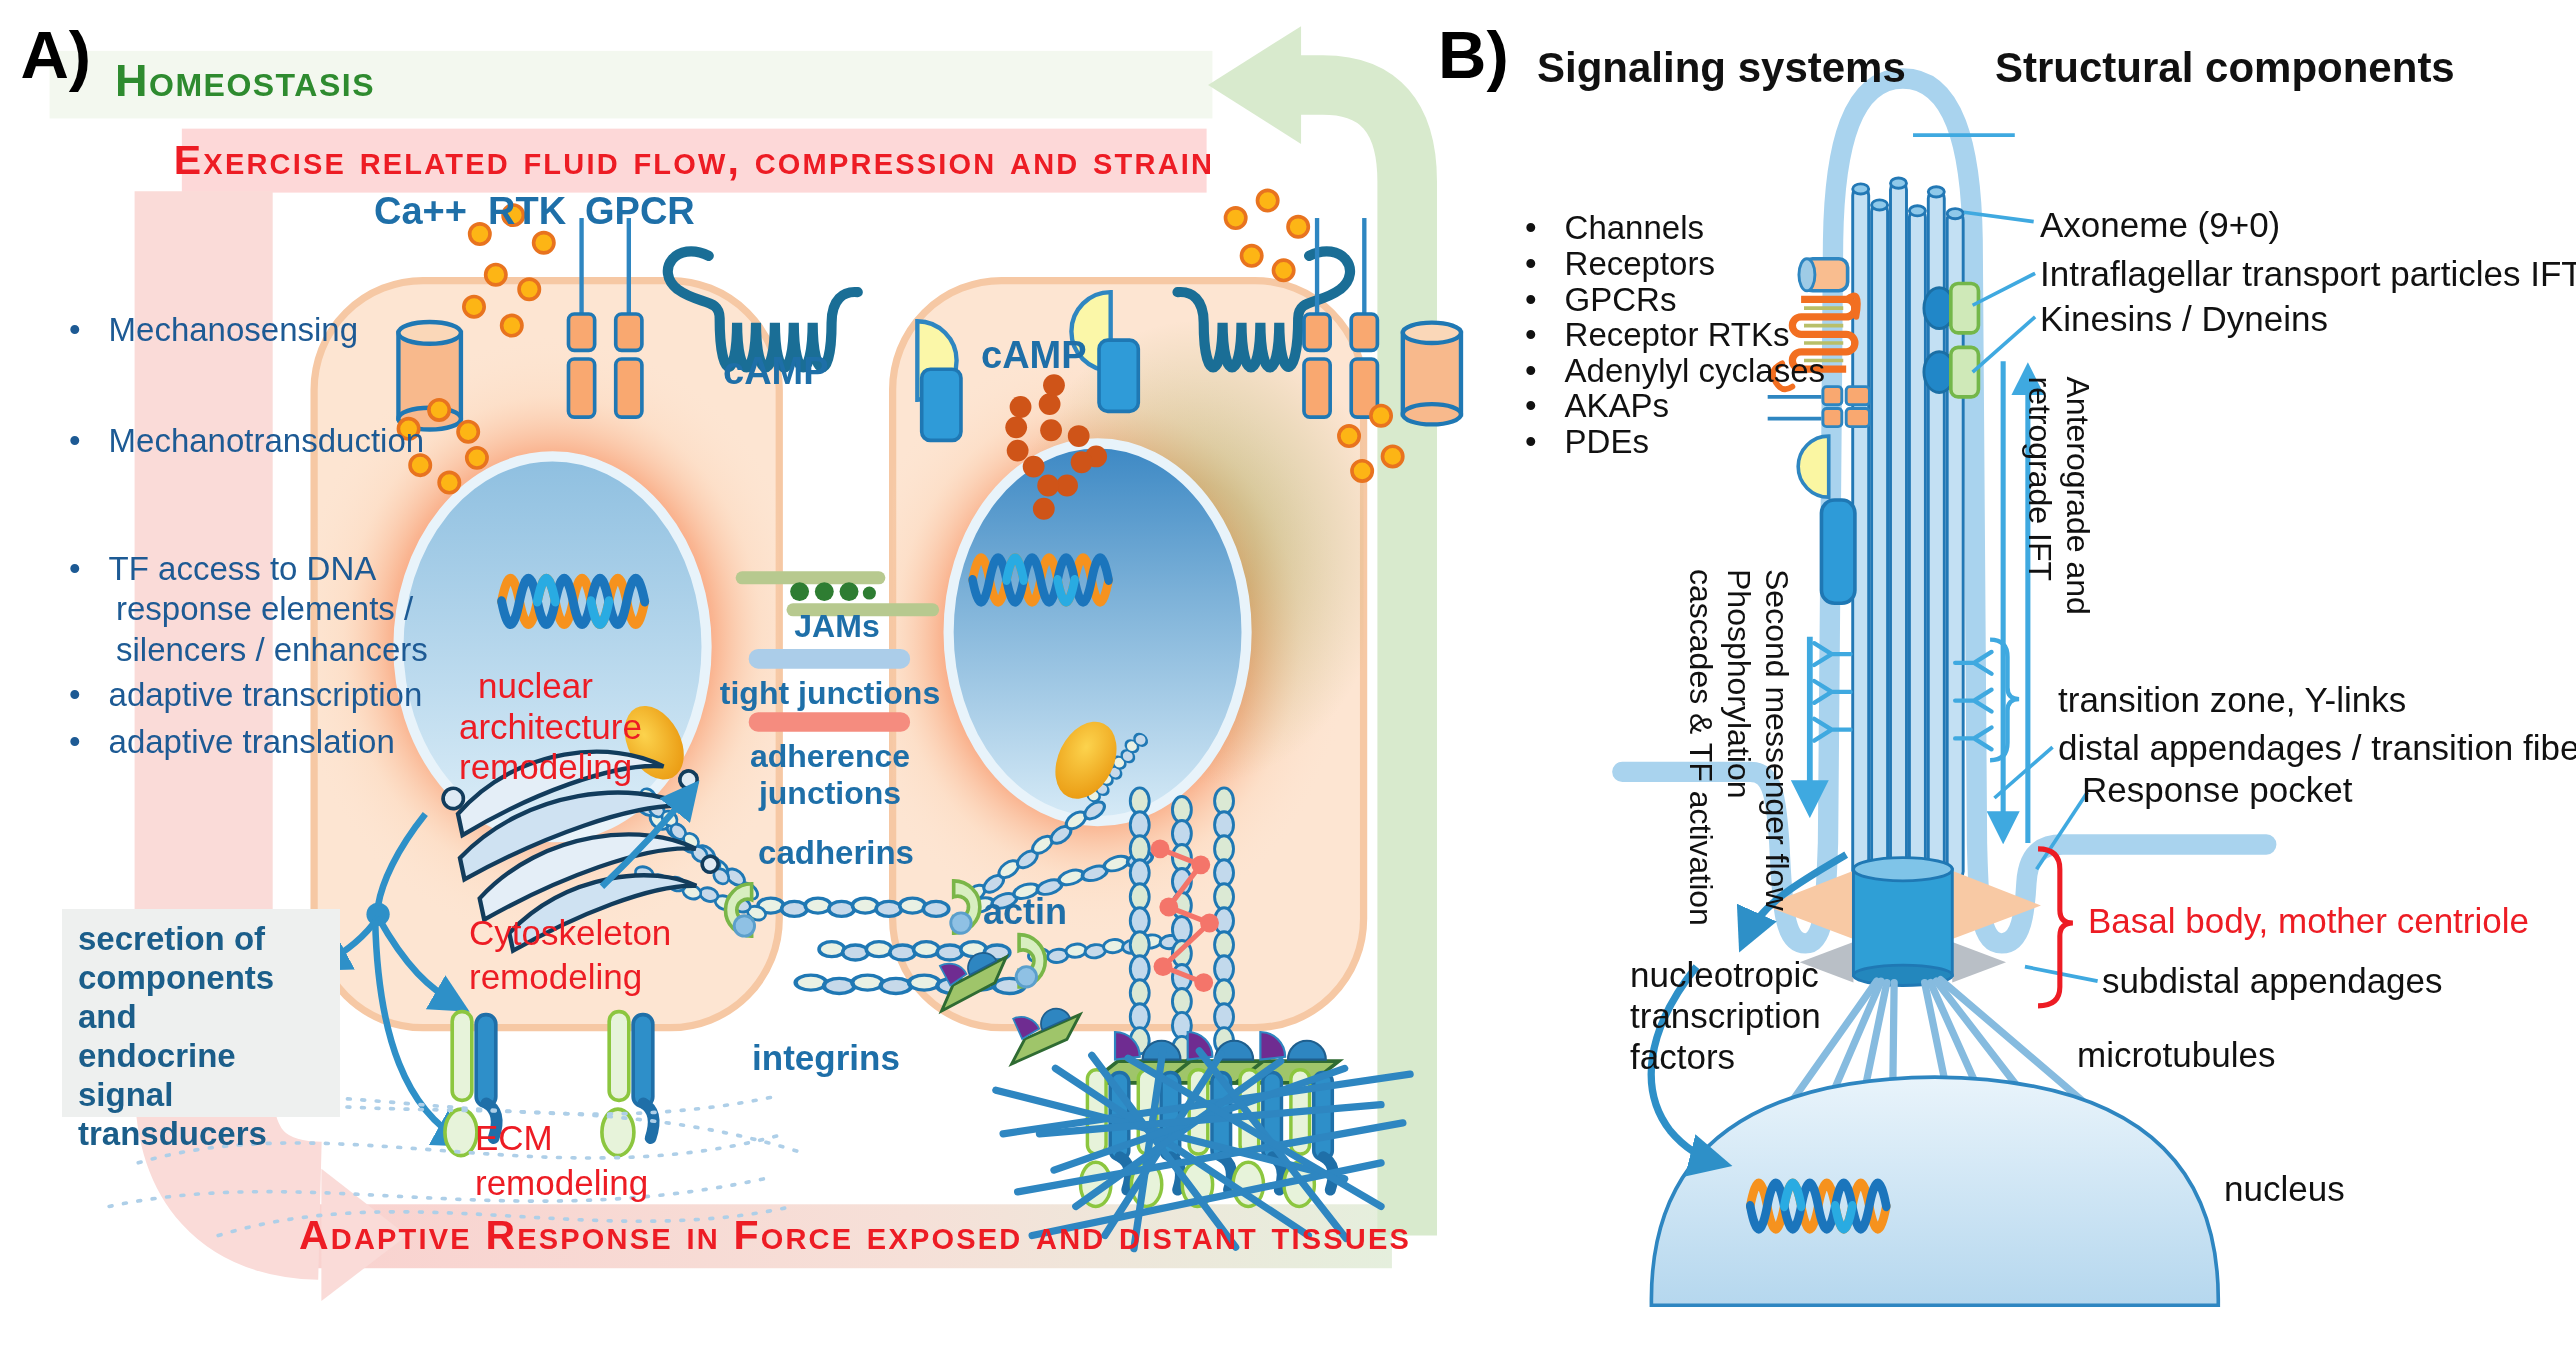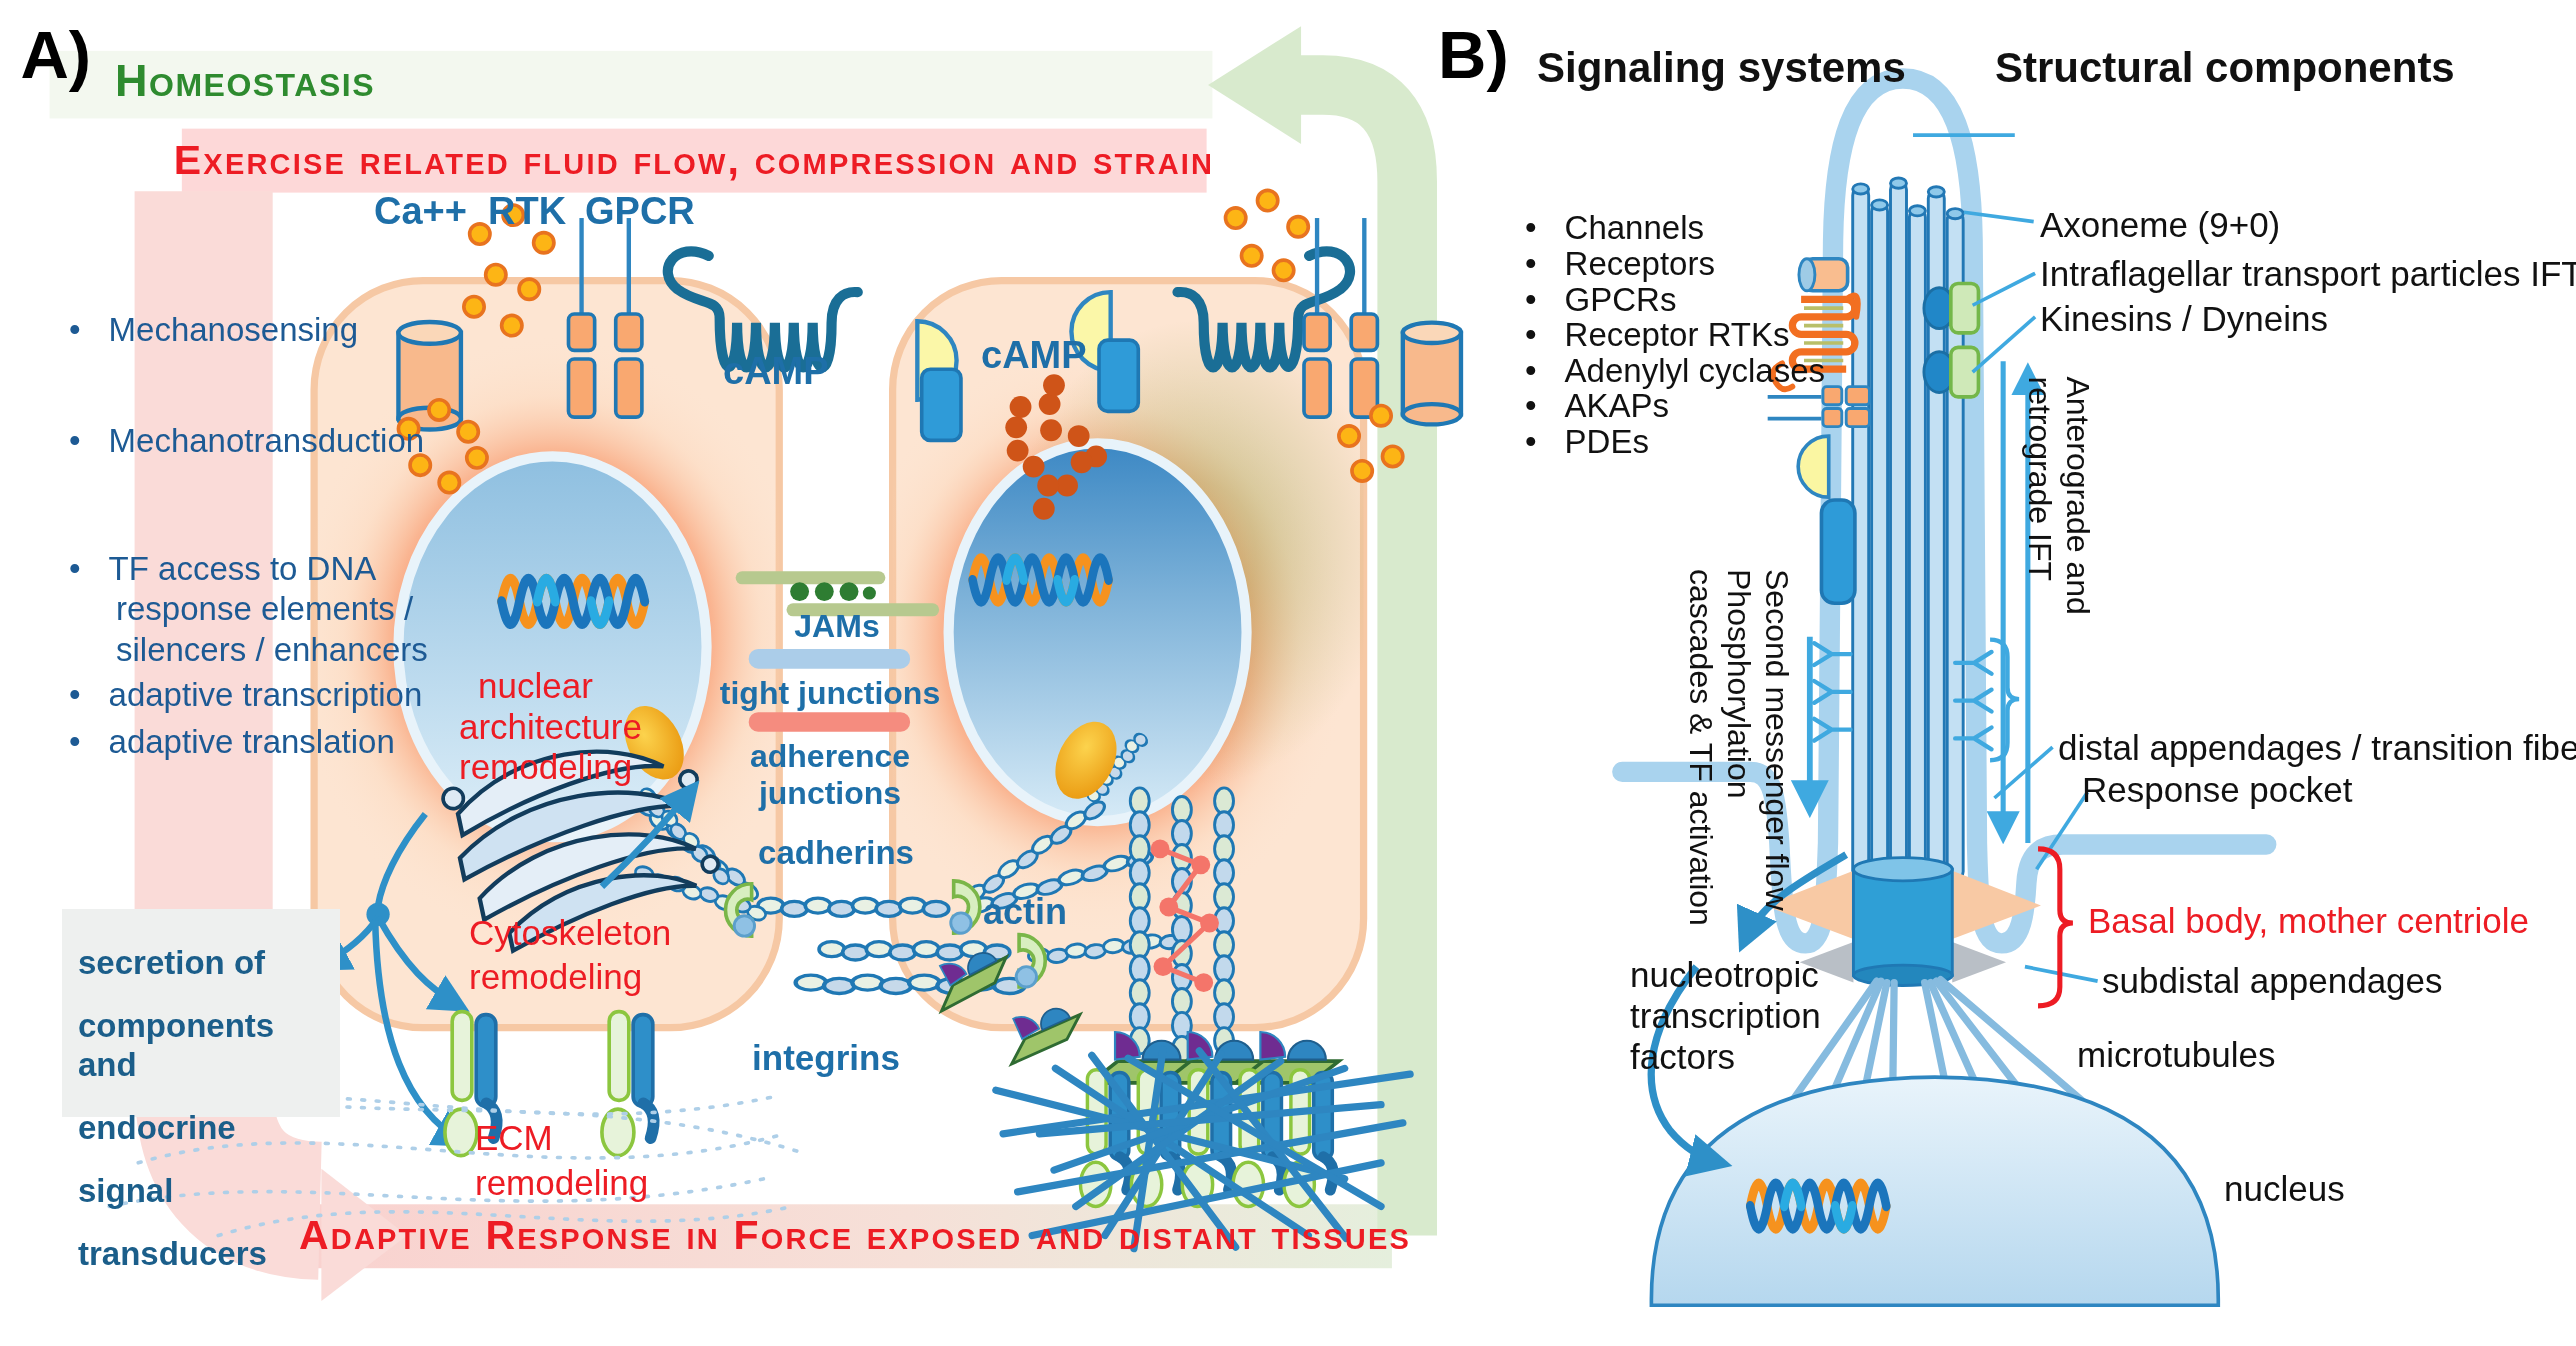--- a/index.html
+++ b/index.html
@@ -16,21 +16,21 @@
   .panel-label{font-size:67px;font-weight:800;color:#000;}
   .hdr{font-size:42px;font-weight:700;color:#111;}
   .bullet-row{display:flex;align-items:flex-start;}
   .dot{display:inline-block;margin-right:28px;}
   .bulA{font-size:33px;color:#1d5a94;}
   .bulB{font-size:33px;color:#111;font-weight:500;}
   .rot{transform:rotate(90deg);text-align:left;}
   .lbl48{font-size:35px;}
   .secbox{position:absolute;left:62px;top:909px;width:278px;height:208px;background:#eef0ef;z-index:3;
           padding:10.2px 0 0 16px;box-sizing:border-box;}
-  .secbox div{font-size:33px;font-weight:700;color:#1b5e8a;line-height:39px;margin-top:24px;}
+  .secbox div{font-size:33px;font-weight:700;color:#1b5e8a;line-height:39px;}
 </style>
 </head>
 <body>
 
 <div id="stage">
 
 <svg id="art" width="2576" height="1346" viewBox="0 0 3544 1852">
 <defs>
   <marker id="mBlue" viewBox="0 0 10 10" refX="7" refY="5" markerWidth="6" markerHeight="6" orient="auto-start-reverse">
     <path d="M0,0 L10,5 L0,10 Z" fill="#2e90c8"></path>
@@ -595,20 +595,21 @@
 <div class="txt rot" style="left:1535px;top:715px;width:407px;height:115px;font-size:32px;line-height:38px;color:#111;">
   <div>Second messenger flow</div>
   <div>Phosphorylation</div>
   <div>cascades &amp; TF activation</div>
 </div>
 <div class="txt rot" style="left:1913px;top:484px;width:291px;height:76px;font-size:32px;line-height:38px;color:#111;">
   <div>Anterograde and</div>
   <div>retrograde IFT</div>
 </div>
 
+<div class="txt blk lbl48" style="left:2058px;top:680px;">transition zone, Y-links</div>
 <div class="txt blk lbl48" style="left:2058px;top:728px;">distal appendages / transition fibers</div>
 <div class="txt blk lbl48" style="left:2082px;top:770px;">Response pocket</div>
 <div class="txt red lbl48" style="left:2088px;top:901px;">Basal body, mother centriole</div>
 <div class="txt blk lbl48" style="left:2102px;top:961px;">subdistal appendages</div>
 <div class="txt blk lbl48" style="left:2077px;top:1035px;">microtubules</div>
 <div class="txt blk lbl48" style="left:2224px;top:1169px;">nucleus</div>
 
 <div class="txt blk lbl48" style="left:1630px;top:955px;">nucleotropic</div>
 <div class="txt blk lbl48" style="left:1630px;top:996px;">transcription</div>
 <div class="txt blk lbl48" style="left:1630px;top:1037px;">factors</div>

